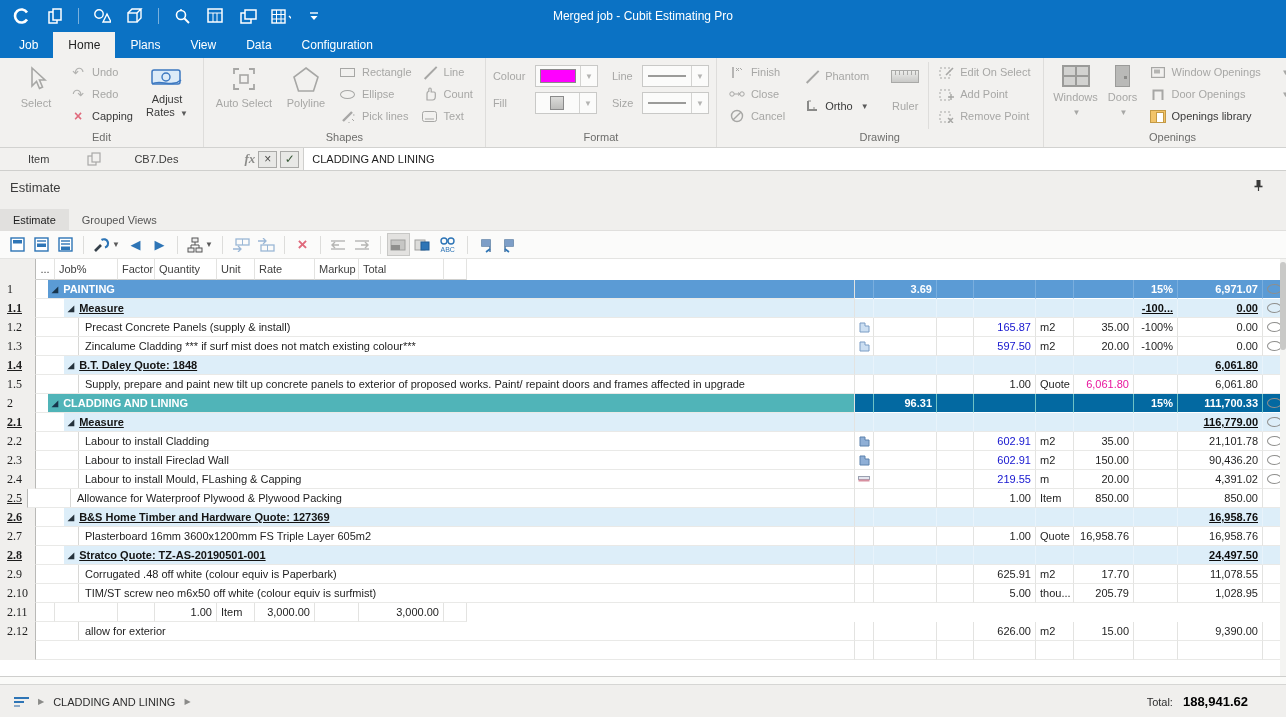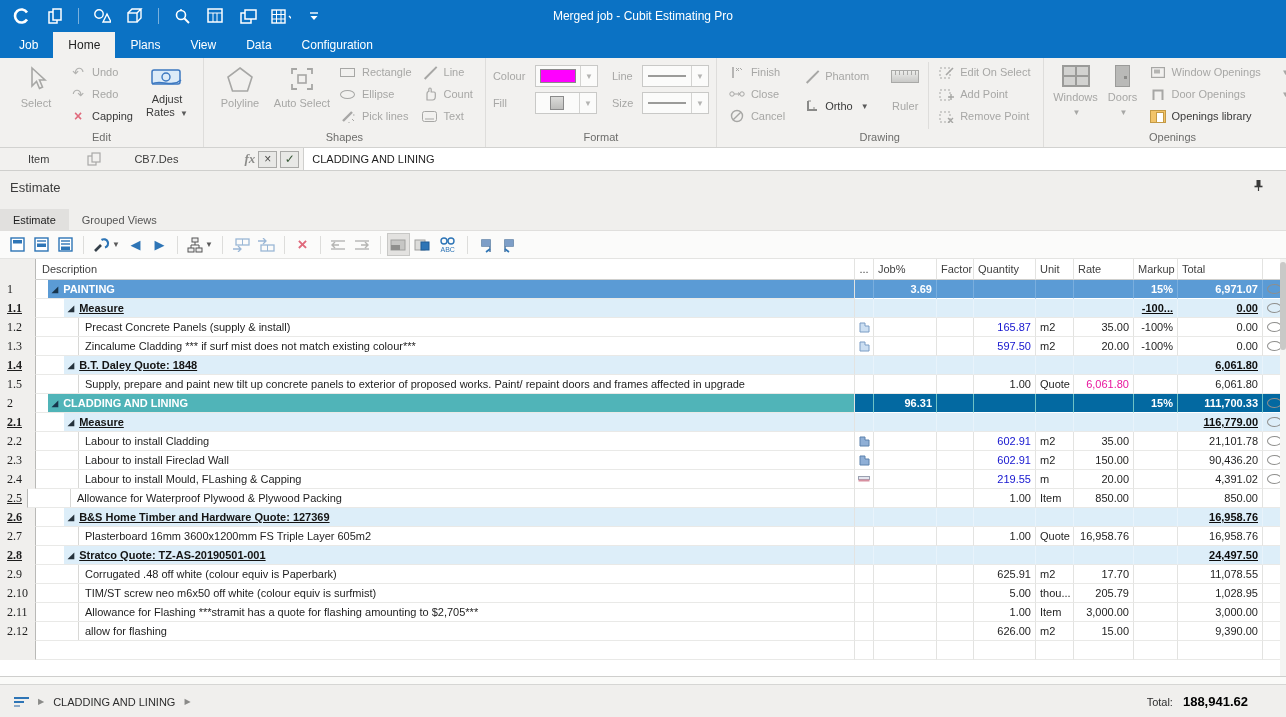--- a/index.html
+++ b/index.html
@@ -231,37 +231,37 @@
               </svg>
             </span>
           <span><span>Adjust Rates</span> <span class="caret dk">▼</span></span>
         </div>
       </div>
       <div class="rlabel">Edit</div>
     </div>
 
     <div class="rgroup">
       <div class="rbody">
-        <div class="bigbtn">
-          <span>
-              <svg width="30" height="28">
-                <polygon points="15,3 27,12 22.5,26 7.5,26 3,12" fill="none" stroke="#a7a7a5" stroke-width="1.6"></polygon>
-              </svg>
-            </span>
-          <span>Polyline</span>
-        </div>
         <div class="bigbtn" style="width:66px">
           <span>
               <svg width="30" height="28">
                 <path d="M5 9 V4 H10 M20 4 H25 V9 M25 19 V24 H20 M10 24 H5 V19" fill="none" stroke="#a7a7a5" stroke-width="1.8"></path>
                 <rect x="11" y="10" width="8" height="8" fill="none" stroke="#a7a7a5" stroke-width="1.6"></rect>
               </svg>
             </span>
           <span>Auto Select</span>
         </div>
+        <div class="bigbtn">
+          <span>
+              <svg width="30" height="28">
+                <polygon points="15,3 27,12 22.5,26 7.5,26 3,12" fill="none" stroke="#a7a7a5" stroke-width="1.6"></polygon>
+              </svg>
+            </span>
+          <span>Polyline</span>
+        </div>
         <div class="scol">
           <div class="sbtn">
               <span class="ig">
                 <span class="i-rect"></span>
               </span>
               <span>Rectangle</span>
             </div>
           <div class="sbtn">
               <span class="ig">
                 <span class="i-ellipse"></span>
@@ -628,21 +628,20 @@
           <path d="M3 3 H11 V9 H3 Z" fill="#7d9ec7"></path>
           <path d="M3 12 l4 3" stroke="#2e75b6" stroke-width="1.6" fill="none"></path>
         </svg>
       </span>
   </div>
 
   <div class="gridwrap">
     <div>
         <div class="grow ghead">
           <div class="gc num" style="width: 36px;"></div>
-          <div class="gc desc" style="padding-left: 6px;">Description</div>
           <div class="gc center" style="width: 19px;">...</div>
           <div class="gc " style="width: 63px;">Job%</div>
           <div class="gc " style="width: 37px;">Factor</div>
           <div class="gc " style="width: 62px;">Quantity</div>
           <div class="gc " style="width: 38px;">Unit</div>
           <div class="gc " style="width: 60px;">Rate</div>
           <div class="gc " style="width: 44px;">Markup</div>
           <div class="gc " style="width: 85px;">Total</div>
           <div class="gc center" style="width: 23px;"></div>
         </div>
@@ -958,37 +957,34 @@
           <div class="gc right val" style="width: 37px;"></div>
           <div class="gc right val" style="width: 62px;">5.00</div>
           <div class="gc val" style="width: 38px;">thou...</div>
           <div class="gc right val" style="width: 60px;">205.79</div>
           <div class="gc right val" style="width: 44px;"></div>
           <div class="gc right val" style="width: 85px;">1,028.95</div>
           <div class="gc center" style="width: 23px;"></div>
         </div>
         <div class="grow item">
           <div class="gc num" style="width: 36px;">2.11</div>
-          <div class="gc desc">
-            <div class="itemdesc">Allowance for Flashing ***stramit has a quote for flashing amounting to $2,705***</div>
-          </div>
           <div class="gc center" style="width: 19px;"></div>
           <div class="gc right val" style="width: 63px;"></div>
           <div class="gc right val" style="width: 37px;"></div>
           <div class="gc right val" style="width: 62px;">1.00</div>
           <div class="gc val" style="width: 38px;">Item</div>
           <div class="gc right val" style="width: 60px;">3,000.00</div>
           <div class="gc right val" style="width: 44px;"></div>
           <div class="gc right val" style="width: 85px;">3,000.00</div>
           <div class="gc center" style="width: 23px;"></div>
         </div>
         <div class="grow item">
           <div class="gc num" style="width: 36px;">2.12</div>
           <div class="gc desc">
-            <div class="itemdesc">allow for flashing</div>
+            <div class="itemdesc">allow for exterior</div>
           </div>
           <div class="gc center" style="width: 19px;"></div>
           <div class="gc right val" style="width: 63px;"></div>
           <div class="gc right val" style="width: 37px;"></div>
           <div class="gc right val" style="width: 62px;">626.00</div>
           <div class="gc val" style="width: 38px;">m2</div>
           <div class="gc right val" style="width: 60px;">15.00</div>
           <div class="gc right val" style="width: 44px;"></div>
           <div class="gc right val" style="width: 85px;">9,390.00</div>
           <div class="gc center" style="width: 23px;"></div>

